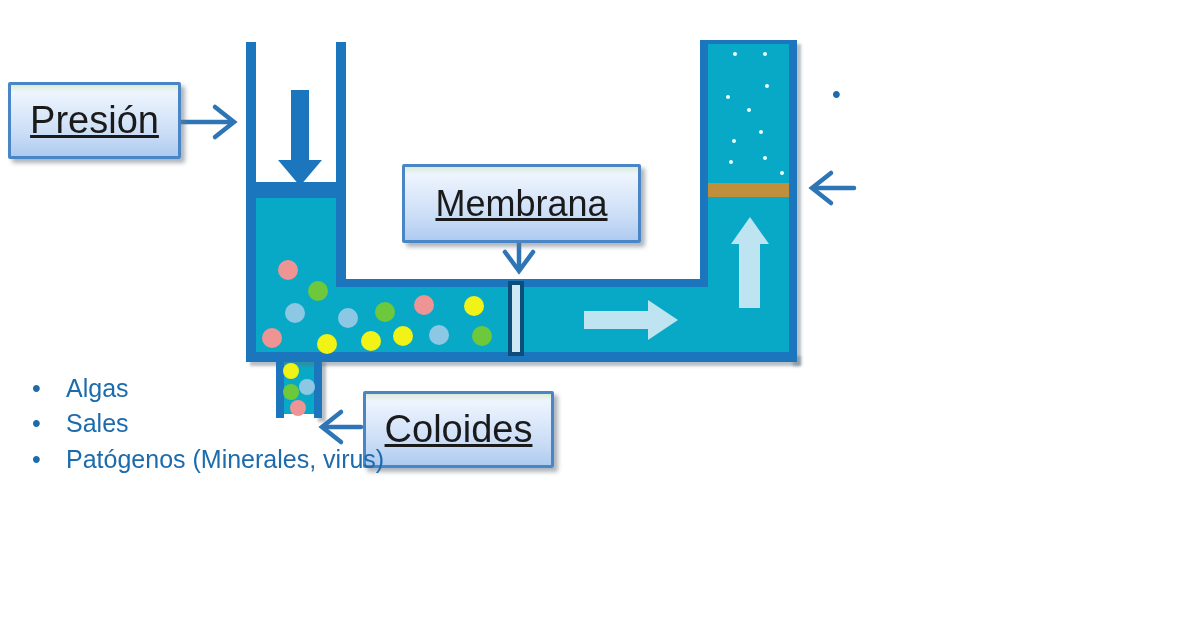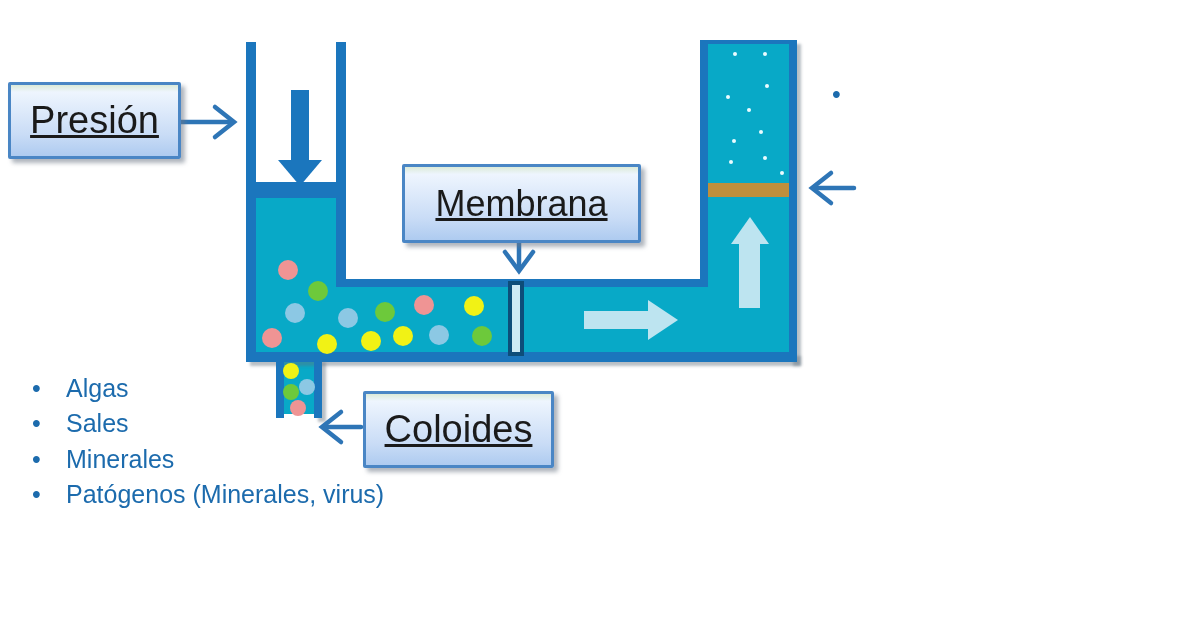--- a/index.html
+++ b/index.html
@@ -105,21 +105,20 @@
     <span>Coloides</span>
   </div>
 
   <div id="mineral-note">
     <span class="bullet">•</span>
   </div>
 
   <ul id="feed-list">
     <li>Algas</li>
     <li>Sales</li>
-    <li>Minerales</li>
     <li>Patógenos (Minerales, virus)</li>
   </ul>
 
 <div class="particle" style="left: 278px; top: 260px; height: 20px; width: 20px; background: rgb(239, 148, 148);"></div>
     <div class="particle" style="left: 308px; top: 281px; height: 20px; width: 20px; background: rgb(109, 201, 59);"></div>
     <div class="particle" style="left: 285px; top: 303px; height: 20px; width: 20px; background: rgb(140, 200, 228);"></div>
     <div class="particle" style="left: 262px; top: 328px; height: 20px; width: 20px; background: rgb(239, 148, 148);"></div>
     <div class="particle" style="left: 317px; top: 334px; height: 20px; width: 20px; background: rgb(241, 242, 21);"></div>
     <div class="particle" style="left: 338px; top: 308px; height: 20px; width: 20px; background: rgb(140, 200, 228);"></div>
     <div class="particle" style="left: 375px; top: 302px; height: 20px; width: 20px; background: rgb(109, 201, 59);"></div>

